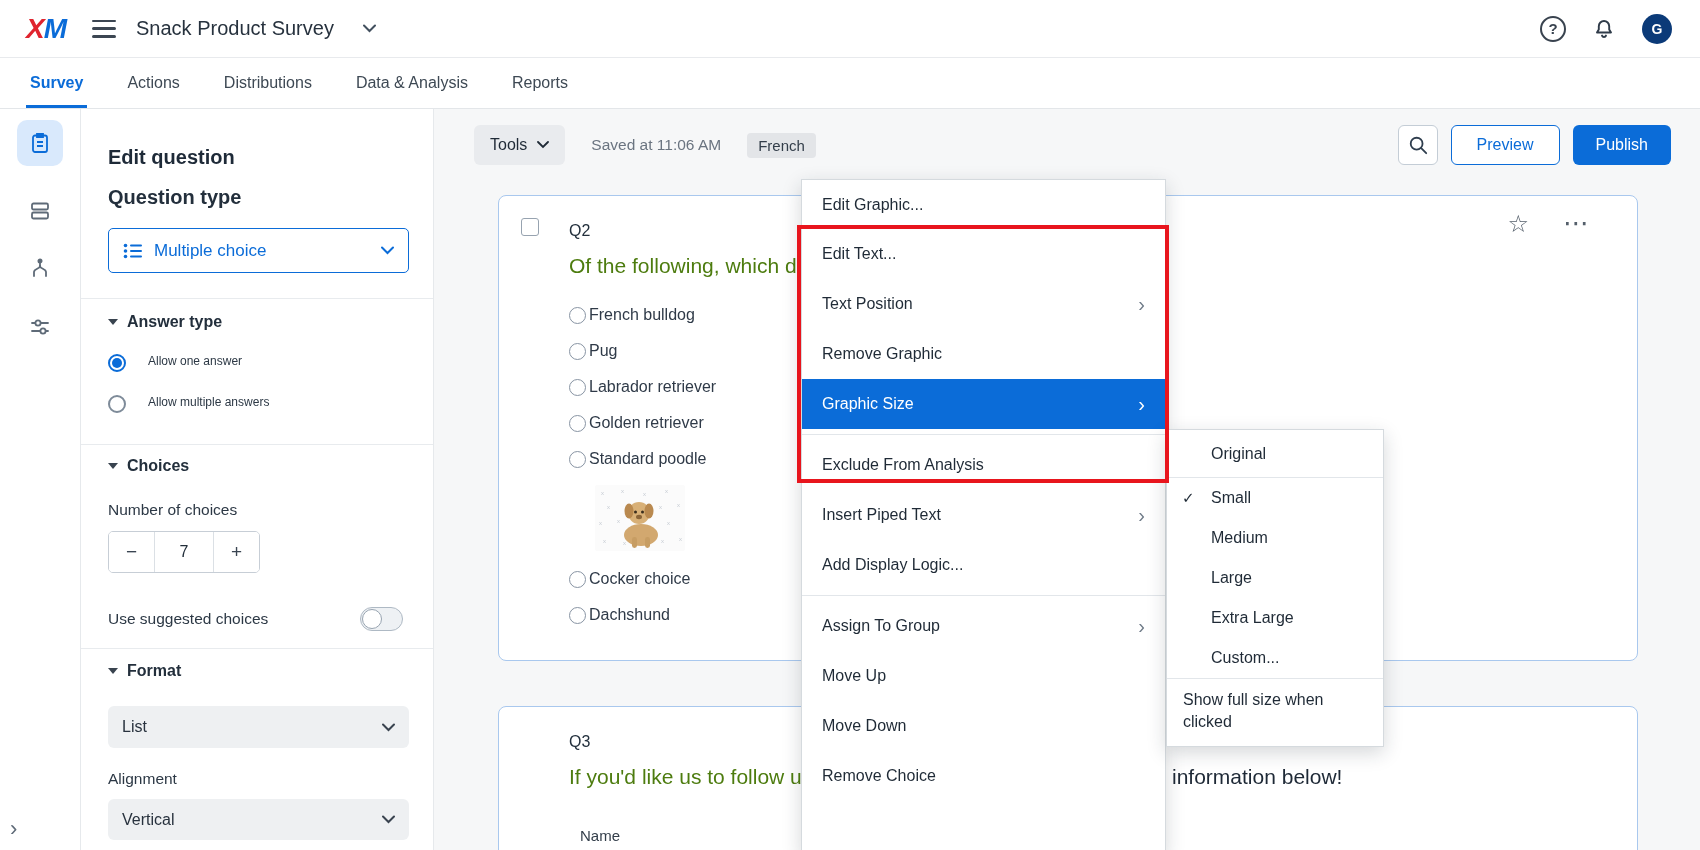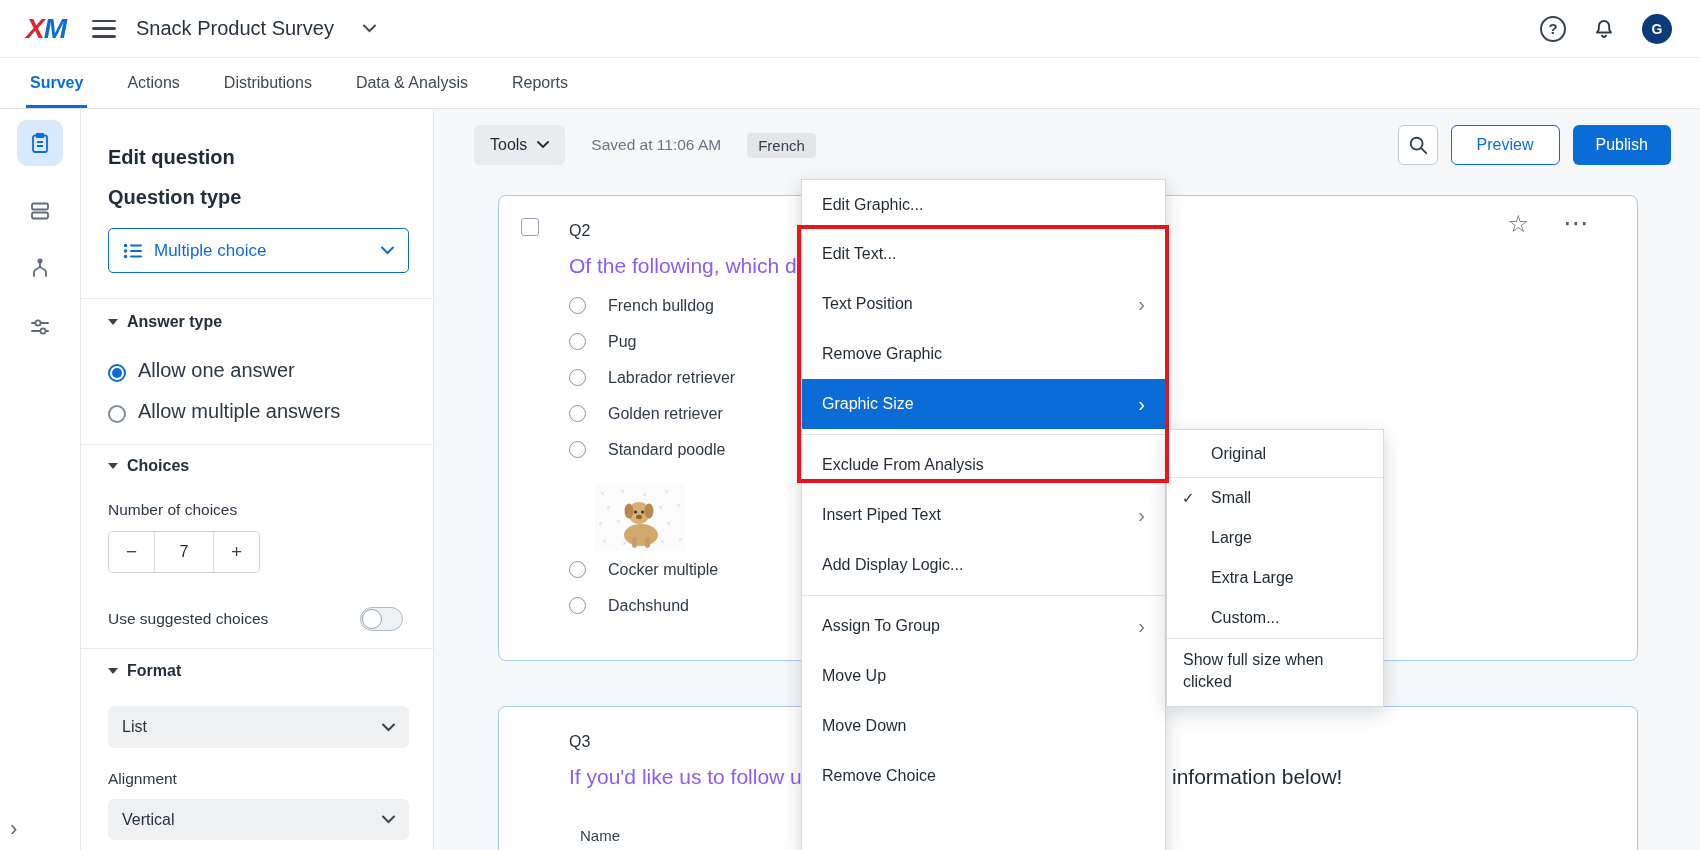--- a/index.html
+++ b/index.html
@@ -34,21 +34,21 @@
 
   .panel{width:353px;background:#fff;border-right:1px solid #e6e9ec;position:relative;flex:none}
   .panel .abs{position:absolute;left:27px;right:24px}
   .panel-heading{font-size:20px;font-weight:700;color:#1e2a38}
   .panel-sub{font-size:20px;font-weight:700;color:#232f3c}
   .panel-divider{height:1px;background:#e8ebee;left:0 !important;right:0 !important}
   .sect-head{display:flex;align-items:center;gap:9px;font-size:16px;font-weight:700;color:#232f3c;cursor:pointer}
   .tri-down{width:0;height:0;border-left:5px solid transparent;border-right:5px solid transparent;border-top:6px solid #39434f}
   .qtype-dd{height:45px;border:1px solid #0b6cd8;border-radius:5px;background:#fff;display:flex;align-items:center;gap:11px;padding:0 14px;color:#0b6cd8;font-size:17px;cursor:pointer}
   .qtype-dd .dd-chev{margin-left:auto;color:#0b6cd8;display:flex}
-  .radio-row{display:flex;align-items:flex-end;gap:12px;font-size:20px;color:#2c3845;cursor:pointer}
+  .radio-row{display:flex;align-items:flex-start;gap:22px;font-size:12px;color:#2c3845;cursor:pointer}
   .radio{width:18px;height:18px;border-radius:50%;border:2px solid #7e8b99;background:#fff;flex:none;position:relative}
   .radio.on{border-color:#0b6cd8}
   .radio.on:after{content:"";position:absolute;inset:2px;border-radius:50%;background:#0b6cd8}
   .field-label{font-size:15.5px;color:#2c3845}
   .stepper{display:flex;width:152px;height:42px;border:1px solid #c7ced6;border-radius:5px;overflow:hidden;background:#fff}
   .stepper .st-btn{width:45px;display:flex;align-items:center;justify-content:center;font-size:19px;color:#3a4552;cursor:pointer;background:#fff}
   .stepper .st-val{flex:1;display:flex;align-items:center;justify-content:center;font-size:16px;color:#222e3a;border-left:1px solid #dbe0e5;border-right:1px solid #dbe0e5}
   .toggle-row{display:flex;align-items:center;justify-content:space-between}
   .toggle{width:43px;height:24px;border-radius:13px;background:#eef1f4;border:1px solid #aeb9c4;position:relative;cursor:pointer;flex:none;margin-right:6px}
   .toggle .knob{position:absolute;left:1px;top:1px;width:20px;height:20px;border-radius:50%;background:#fff;border:1px solid #98a4b1}
@@ -66,25 +66,25 @@
   .search-btn{width:40px;height:40px;border:1px solid #c4cdd6;border-radius:6px;background:#fff;display:flex;align-items:center;justify-content:center;cursor:pointer;color:#2f3e4e}
   .preview-btn{height:40px;border:1px solid #0b6cd8;border-radius:6px;background:#fff;color:#0b6cd8;font-size:16px;padding:7px 25px;display:flex;align-items:center;cursor:pointer}
   .publish-btn{height:40px;border:none;border-radius:6px;background:#0b6cd8;color:#fff;font-size:16px;padding:0 23px;display:flex;align-items:center;cursor:pointer}
 
   
   .qcard{position:absolute;left:64px;width:1140px;background:#fff;border:1px solid #a9c8ee;border-radius:8px}
   .qcard.q2{top:86px;height:466px}
   .qcard.q3{top:597px;height:300px}
   .q-check{position:absolute;left:22px;top:22px;width:18px;height:18px;border:1.5px solid #97a3b0;border-radius:3px;background:#fff;cursor:pointer}
   .q-id{position:absolute;left:70px;top:26px;font-size:16px;color:#23303d}
-  .q-text{position:absolute;left:70px;top:58px;font-size:21px;color:#8b5cf6;white-space:nowrap}
+  .q-text{position:absolute;left:70px;top:58px;font-size:21px;color:#4d7c0f;white-space:nowrap}
   .q-star{position:absolute;right:108px;top:16px;font-size:24px;color:#555f6b;cursor:pointer;line-height:1}
   .q-more{position:absolute;right:46px;top:14px;font-size:26px;color:#555f6b;cursor:pointer;line-height:1;letter-spacing:2px}
   .opt-list{position:absolute;left:70px;top:101px;right:40px}
-  .opt-row{height:36px;display:flex;gap:22px;font-size:16px;color:#2f3a48;cursor:pointer}
+  .opt-row{height:36px;display:flex;align-items:center;gap:3px;font-size:16px;color:#2f3a48;cursor:pointer}
   .opt-radio{width:17px;height:17px;border-radius:50%;border:1.5px solid #8894a3;background:#fff;flex:none}
   .opt-img{display:block;margin:8px 0 10px 26px;width:90px;height:66px;border-radius:2px;cursor:pointer}
   .q3-right-frag{position:absolute;left:673px;top:58px;font-size:21px;color:#1e2936;white-space:nowrap}
   .q3-field-label{position:absolute;left:81px;top:120px;font-size:15px;color:#333e4a}
 
   
   .ctx-menu{position:absolute;left:801px;top:179px;width:365px;bottom:-4px;background:#fff;border:1px solid #d5dade;box-shadow:0 6px 18px rgba(28,39,51,.18);z-index:40;overflow:hidden}
   .mi{height:50px;display:flex;align-items:center;padding:0 20px;font-size:16px;color:#1f2a36;cursor:pointer;background:#fff}
   .mi:first-child{height:49px}
   .mi .mi-chev{margin-left:auto;color:#707c89;font-size:20px;line-height:1}
@@ -336,21 +336,21 @@
           <circle cx="44" cy="28" r="11" fill="#d8b077"></circle>
           <ellipse cx="34" cy="26" rx="4.5" ry="7.5" fill="#b9894f"></ellipse>
           <ellipse cx="54" cy="26" rx="4.5" ry="7.5" fill="#b9894f"></ellipse>
           <circle cx="40.5" cy="27" r="1.5" fill="#3a2d1d"></circle>
           <circle cx="47.5" cy="27" r="1.5" fill="#3a2d1d"></circle>
           <ellipse cx="44" cy="32" rx="3" ry="2.2" fill="#8a6438"></ellipse>
         </svg>
 
         <div class="opt-row">
             <span class="opt-radio"></span>
-            <span>Cocker multiple</span>
+            <span>Cocker choice</span>
           </div>
         <div class="opt-row">
             <span class="opt-radio"></span>
             <span>Dachshund</span>
           </div>
       </div>
     </section>
 
     <section class="qcard q3">
       <div class="q-id">Q3</div>
@@ -411,20 +411,23 @@
 <div class="sub-menu">
   <div class="smi first">
       <span>Original</span>
     </div>
   <div class="sub-div"></div>
   <div class="smi">
       <span class="check">✓</span>
       <span>Small</span>
     </div>
   <div class="smi">
+      <span>Medium</span>
+    </div>
+  <div class="smi">
       <span>Large</span>
     </div>
   <div class="smi">
       <span>Extra Large</span>
     </div>
   <div class="smi">
       <span>Custom...</span>
     </div>
   <div class="sub-div"></div>
   <div class="sub-footer">Show full size when clicked</div>

